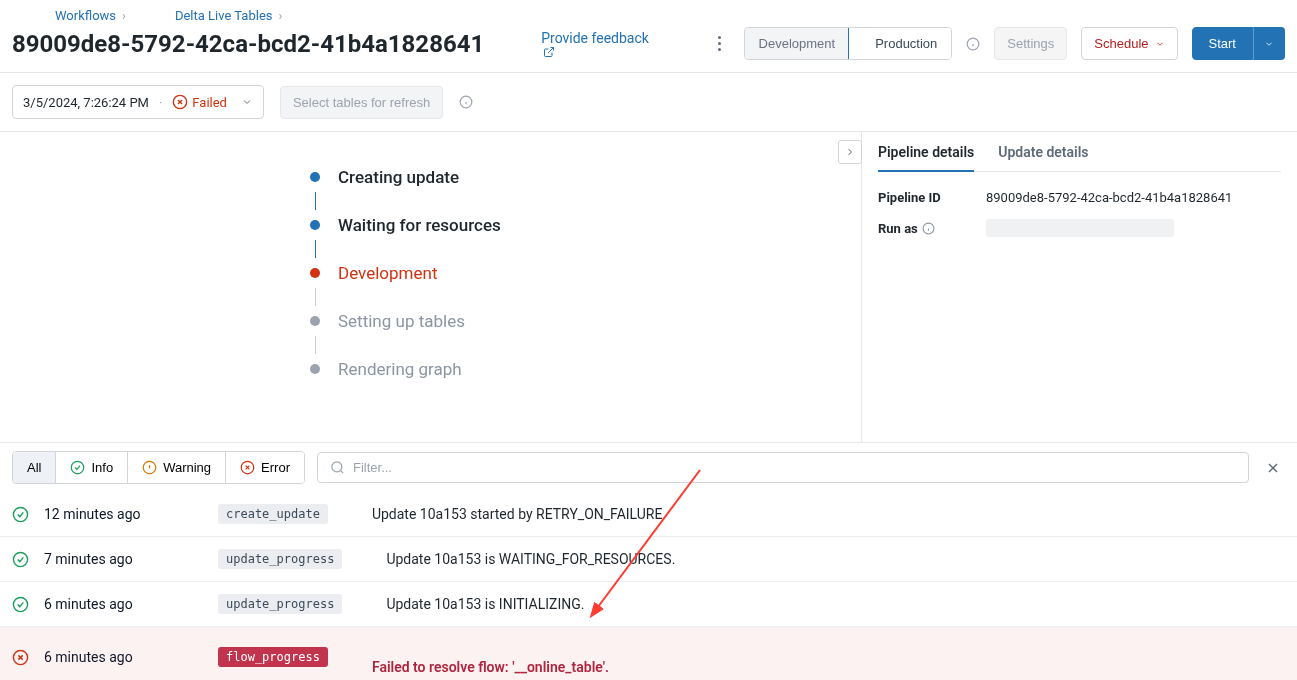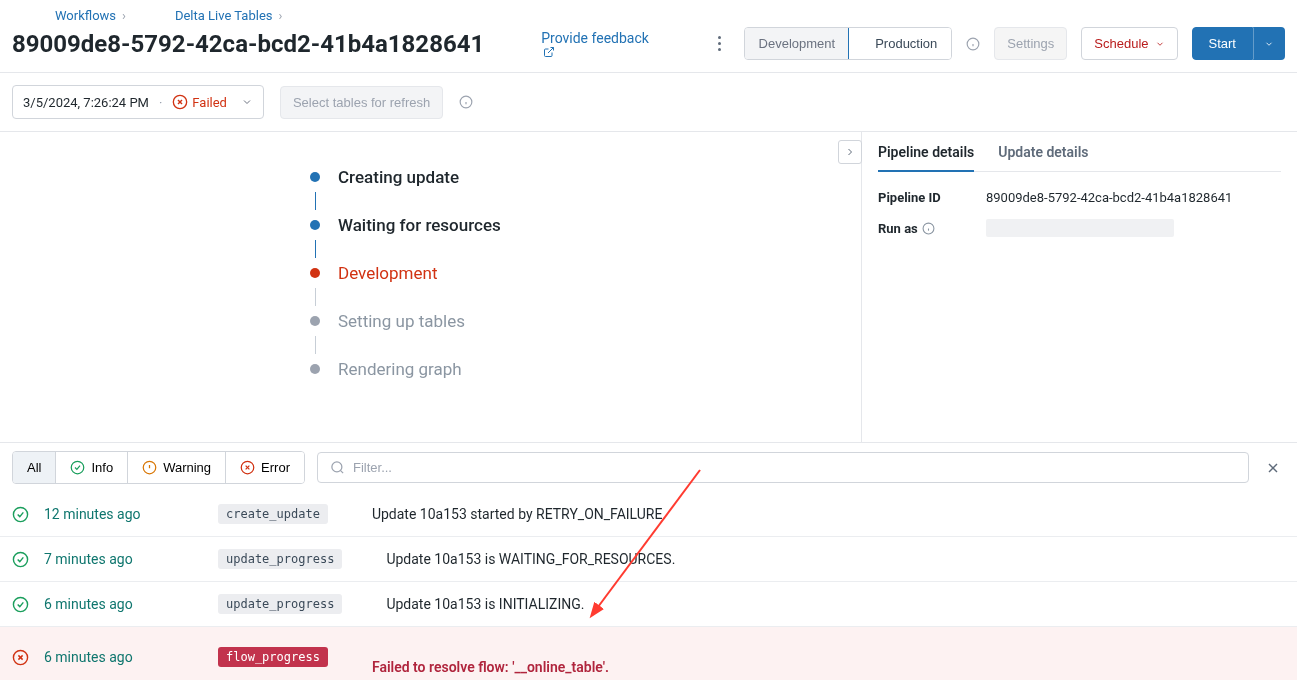--- a/index.html
+++ b/index.html
@@ -75,21 +75,21 @@
 .search{flex:1;display:flex;align-items:center;gap:8px;border:1px solid #d1d5db;border-radius:4px;padding:7px 12px;}
 .search input{border:none;outline:none;flex:1;font-size:13px;}
 .search input::placeholder{color:#9ca3af;}
 .closebtn{cursor:pointer;color:#5f6b7a;padding:4px;}
 
 .logs{overflow:auto;}
 .logrow{display:flex;align-items:center;gap:14px;padding:12px 12px;border-bottom:1px solid #ebedf0;font-size:14px;}
 .logrow.err{background:#fdf2f2;}
 .logrow.err .msg{color:#b0253d;font-weight:600;margin-top:20px;}
 .logrow .ico{width:18px;display:flex;}
-.logrow .time{width:160px;color:#0f766e;}
+.logrow .time{width:160px;color:#0f172a;}
 .logrow .tag{font-family:monospace;font-size:12px;padding:3px 8px;border-radius:3px;background:#ecedf0;color:#3b4a59;}
 .logrow.err .tag{background:#c2334d;color:#fff;}
 .logrow .msg{flex:1;padding-left:30px;color:#1f272d;}
 
 .arrow-annot{position:absolute;left:580px;top:460px;pointer-events:none;z-index:5;}
 
 svg{display:block;}
 .ic-caret{width:10px;height:10px;}
 </style>
 </head>

